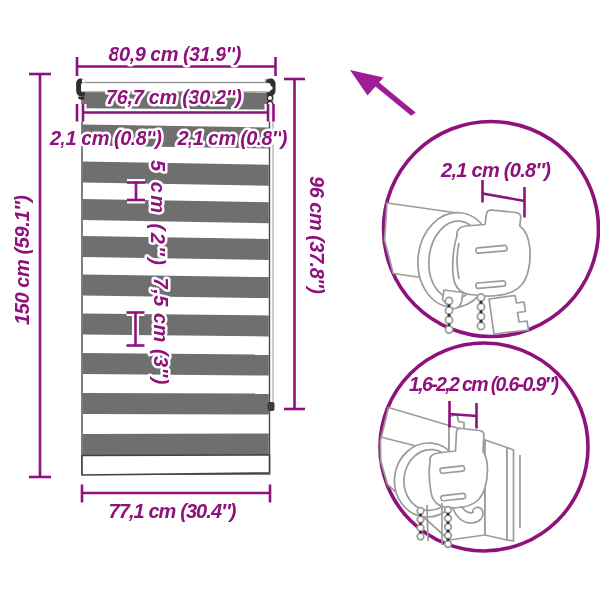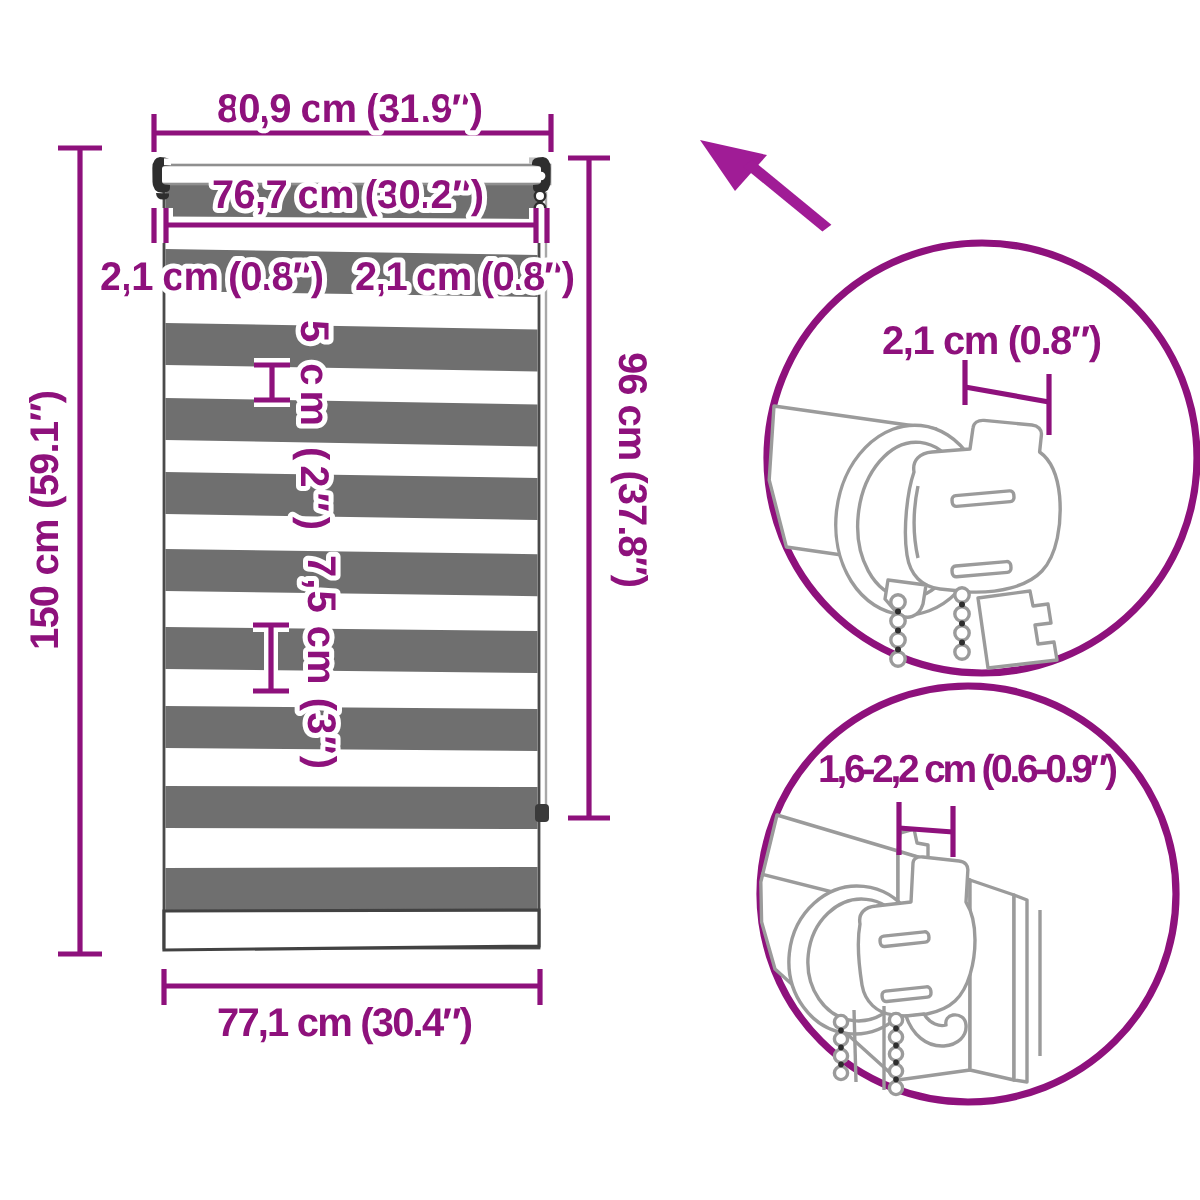--- a/index.html
+++ b/index.html
@@ -1,16 +1,16 @@
 <!DOCTYPE html>
 <html><head>
 <meta charset="utf-8">
 <style>
   html,body{margin:0;padding:0;background:#ffffff;}
-  .wrap{width:600px;height:600px;position:relative;background:#8b5cf6;}
+  .wrap{width:600px;height:600px;position:relative;background:#8b5cf6;font-style:italic;}
   svg{display:block;}
   text{font-family:"Liberation Sans", sans-serif;font-weight:bold;fill:#8E117C;}
   .halo{stroke:#ffffff;stroke-width:5;paint-order:stroke;stroke-linejoin:round;}
   .dim{stroke:#8E117C;stroke-width:2.6;fill:none;}
   .case{stroke:#ffffff;stroke-width:7;fill:none;}
   .art{stroke:#9b9b9b;stroke-width:1.7;fill:#ffffff;stroke-linejoin:round;}
   .artn{stroke:#9b9b9b;stroke-width:1.7;fill:none;stroke-linejoin:round;}
 </style>
 </head>
 <body>

